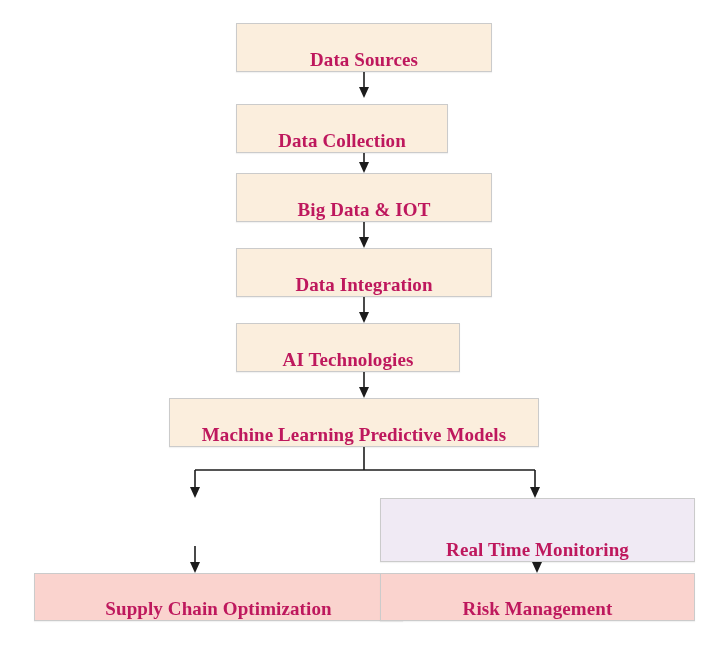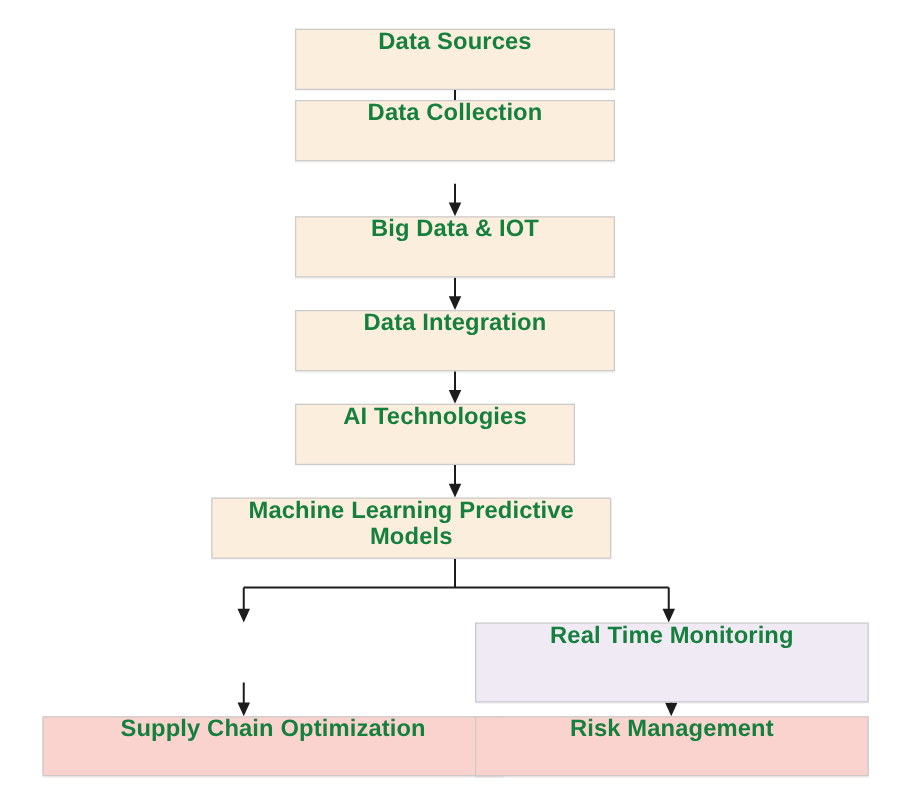--- a/index.html
+++ b/index.html
@@ -19,29 +19,30 @@
     left: 0;
     top: 0;
     width: 728px;
     height: 648px;
   }
   .node {
     position: absolute;
     box-sizing: border-box;
     border: 1px solid #cbcbcb;
     display: flex;
-    align-items: flex-start;
+    align-items: flex-end;
     justify-content: center;
     text-align: center;
     font-weight: bold;
     font-size: 19px;
-    color: #15803d;
+    color: #be185d;
     letter-spacing: 0.1px;
     line-height: 1.1;
     box-shadow: 0 1px 1px rgba(0,0,0,0.05);
+    font-family: Liberation Serif, serif;
   }
   .node-cream  { background: #fbeedd; }
   .node-lilac  { background: #f0eaf4; }
   .node-pink   { background: #fad3ce; }
 
   svg.connectors {
     position: absolute;
     left: 0;
     top: 0;
     width: 728px;
@@ -107,37 +108,37 @@
       <line class="edge-line" x1="537" y1="546" x2="537" y2="565"></line>
       <polygon class="edge-head" points="537,573 532,562 542,562"></polygon>
     </g>
 
   </svg>
 
   <div class="node node-cream" style="left:236px; top:23px; width:256px; height:49px;">
     <span>Data Sources</span>
   </div>
 
-  <div class="node node-cream" style="left:236px; top:80px; width:256px; height:49px;">
+  <div class="node node-cream" style="left:236px; top:104px; width:212px; height:49px;">
     <span>Data Collection</span>
   </div>
 
   <div class="node node-cream" style="left:236px; top:173px; width:256px; height:49px;">
     <span>Big Data &amp; IOT</span>
   </div>
 
   <div class="node node-cream" style="left:236px; top:248px; width:256px; height:49px;">
     <span>Data Integration</span>
   </div>
 
   <div class="node node-cream" style="left:236px; top:323px; width:224px; height:49px;">
     <span>AI Technologies</span>
   </div>
 
-  <div class="node node-cream" style="left:169px; top:398px; width:320px; height:49px;">
+  <div class="node node-cream" style="left:169px; top:398px; width:370px; height:49px;">
     <span>Machine Learning Predictive Models</span>
   </div>
 
 
   <div class="node node-lilac" style="left:380px; top:498px; width:315px; height:64px;">
     <span>Real Time Monitoring</span>
   </div>
 
   <div class="node node-pink" style="left:34px; top:573px; width:369px; height:48px;">
     <span>Supply Chain Optimization</span>

